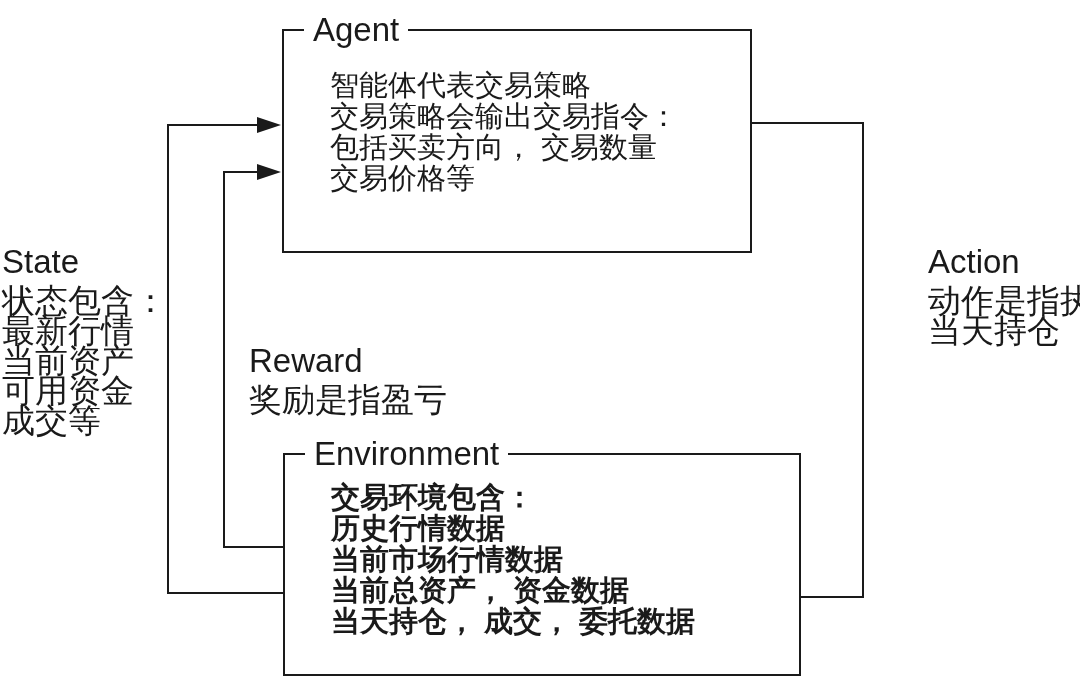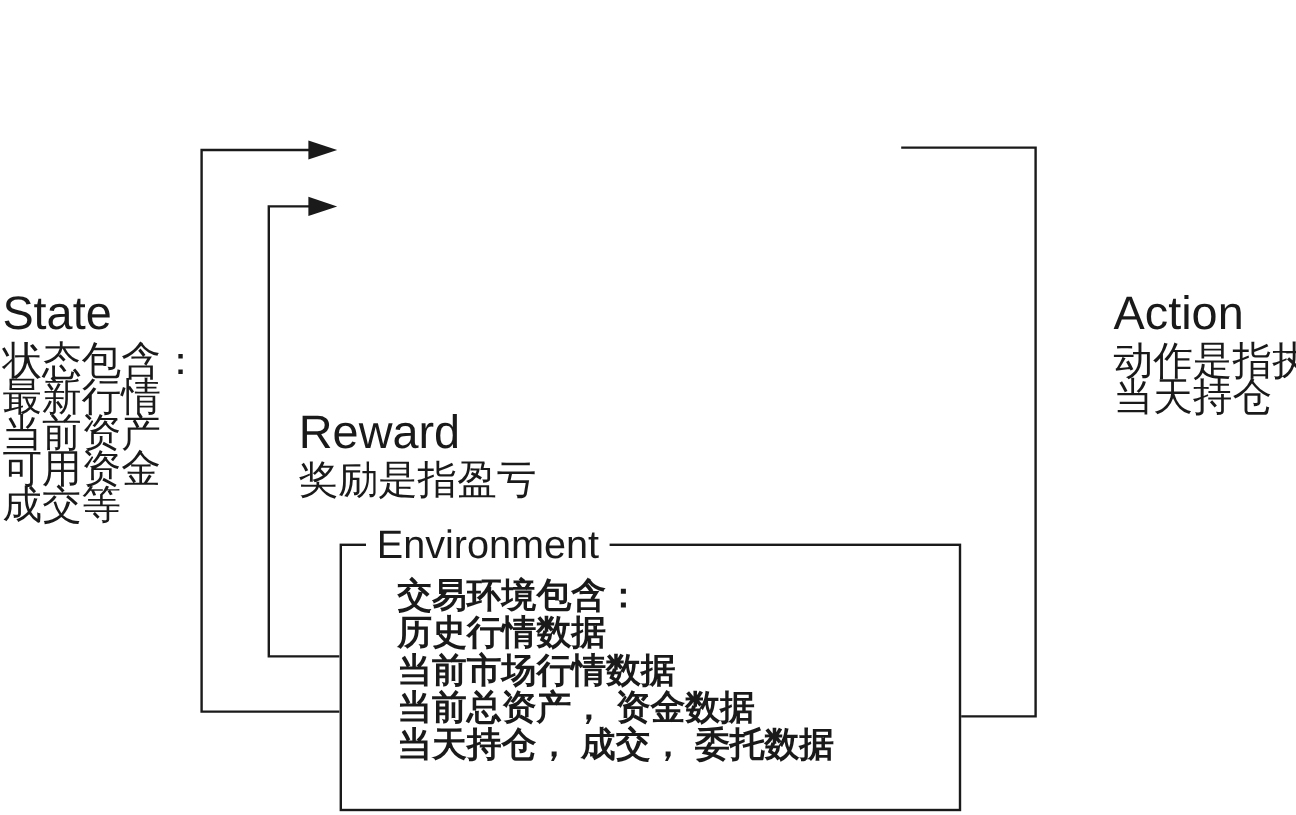--- a/index.html
+++ b/index.html
@@ -61,21 +61,21 @@
     white-space: nowrap;
     color: #1a1a1a;
   }
   .agent .boxbody { top: 39px; }
   .environment .boxbody { top: 27px; font-weight: bold; }
   .sidelabel {
     position: absolute;
     color: #1a1a1a;
   }
   .sidelabel .sidetitle {
-    font-size: 39px;
+    font-size: 33px;
     line-height: 37px;
     white-space: nowrap;
   }
   .sidelabel .sidelines {
     margin-top: 6px;
     font-size: 33px;
     line-height: 30px;
     white-space: nowrap;
   }
   .state-label  { left: 2px;   top: 243px; }
@@ -92,20 +92,29 @@
     <polyline points="283,593 168,593 168,125 260,125" fill="none" stroke="#1a1a1a" stroke-width="2"></polyline>
     <polygon points="281,125 257,117 257,133" fill="#1a1a1a"></polygon>
 
     <polyline points="283,547 224,547 224,172 260,172" fill="none" stroke="#1a1a1a" stroke-width="2"></polyline>
     <polygon points="281,172 257,164 257,180" fill="#1a1a1a"></polygon>
 
     <polyline points="751,123 863,123 863,597 774,597" fill="none" stroke="#1a1a1a" stroke-width="2"></polyline>
     <polygon points="752,597 776,589 776,605" fill="#1a1a1a"></polygon>
   </svg>
 
+  <div class="groupbox agent">
+    <span class="boxtitle">Agent</span>
+    <div class="boxbody">
+      <div>智能体代表交易策略</div>
+      <div>交易策略会输出交易指令：</div>
+      <div>包括买卖方向， 交易数量</div>
+      <div>交易价格等</div>
+    </div>
+  </div>
 
   <div class="groupbox environment">
     <span class="boxtitle">Environment</span>
     <div class="boxbody">
       <div>交易环境包含：</div>
       <div>历史行情数据</div>
       <div>当前市场行情数据</div>
       <div>当前总资产， 资金数据</div>
       <div>当天持仓， 成交， 委托数据</div>
     </div>

